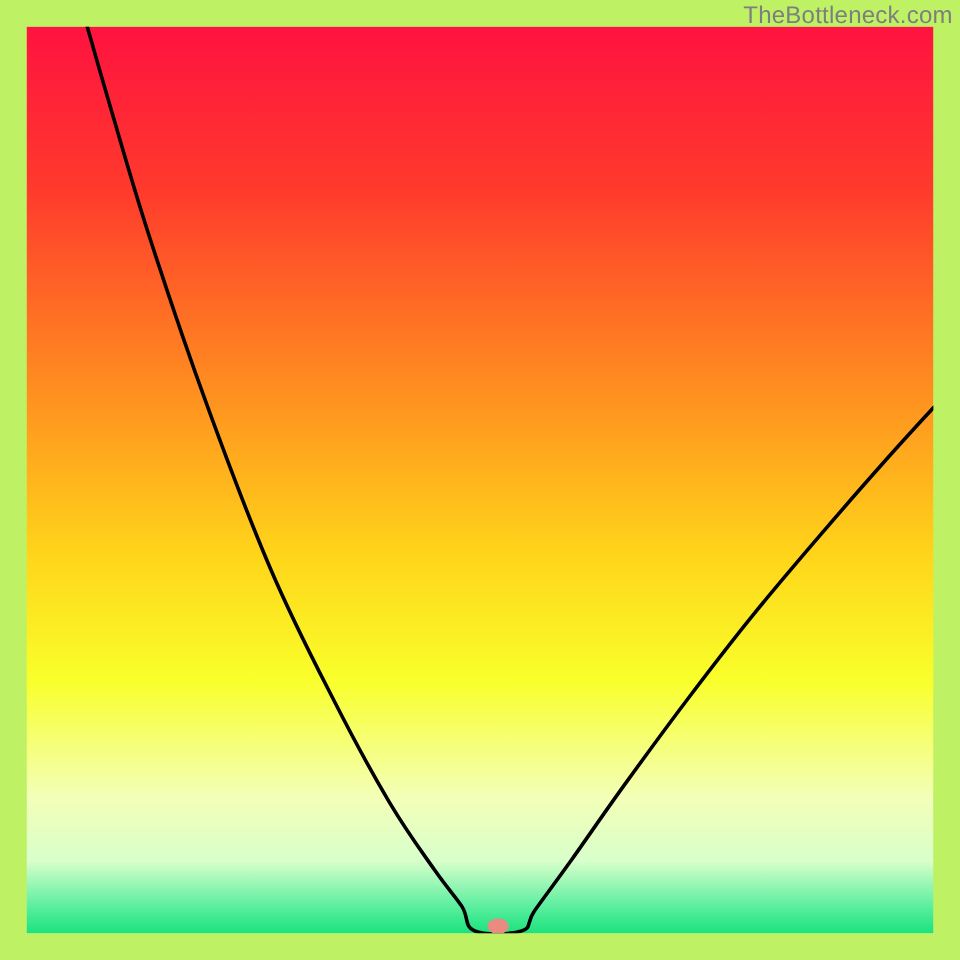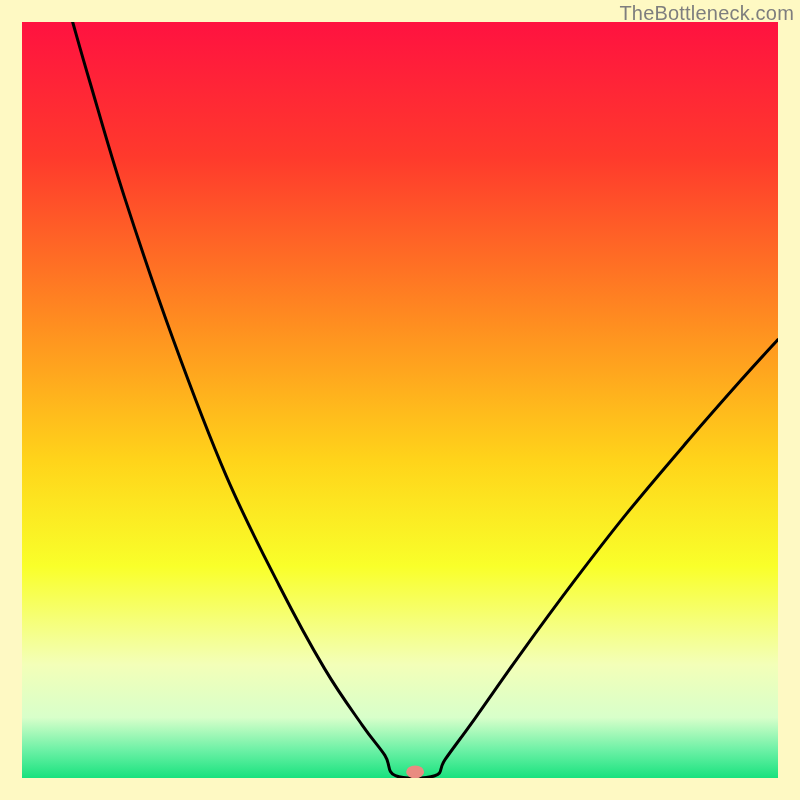--- a/index.html
+++ b/index.html
@@ -9,21 +9,21 @@
     height: 800px;
     background: #000;
     overflow: hidden;
   }
   .frame {
     position: absolute;
     left: 0;
     top: 0;
     width: 800px;
     height: 800px;
-    background: #fef9c3;
+    background: #bef264;
   }
   .plot {
     position: absolute;
     left: 22px;
     top: 22px;
     width: 756px;
     height: 756px;
     overflow: hidden;
   }
   .watermark {

